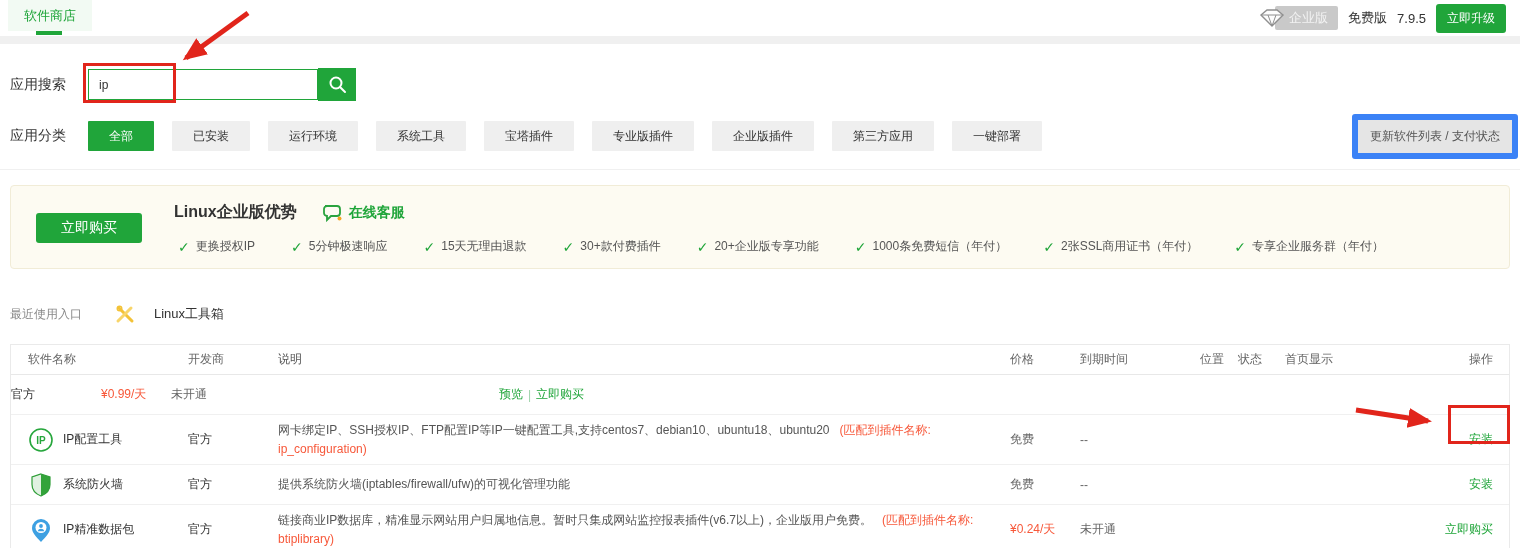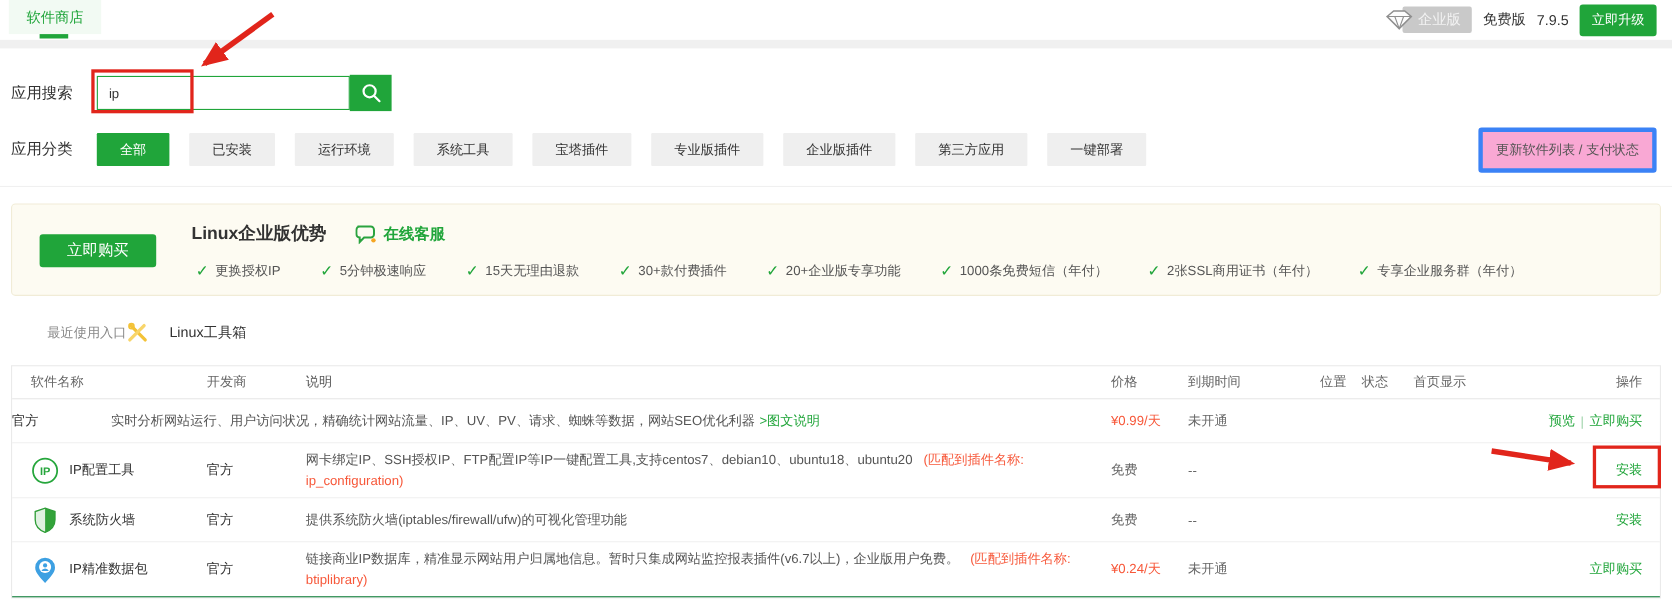--- a/index.html
+++ b/index.html
@@ -29,39 +29,39 @@
   .btn-search { width:38px; height:33px; background:#20a53a; border:none; cursor:pointer;
     display:flex; align-items:center; justify-content:center; }
 
   
   .cat-row { margin:20px 0 0 10px; height:30px; display:flex; align-items:center; }
   .cats { display:flex; gap:18px; }
   .cat { height:30px; padding:0 21px; background:#efefef; color:#333; font-size:12px;
     display:flex; align-items:center; cursor:pointer; border-radius:1px; white-space:nowrap; }
   .cat.active { background:#20a53a; color:#fff; }
   .spacer { flex:1; }
-  .btn-update { margin-right:14px; background:#f9a8d4; border:4px solid #3b82f6; border-radius:3px;
+  .btn-update { margin-right:2px; background:#e5e5e5; border:6px solid #3b82f6; border-radius:3px;
     color:#555; font-size:12px; padding:8px 12px; cursor:pointer; white-space:nowrap; }
   .divider { margin-top:18px; height:1px; background:#f0f0f0; }
 
   
   .banner { margin:15px 10px 0; height:84px; background:#fdfbf2; border:1px solid #f1ecd7;
     border-radius:4px; position:relative; }
   .btn-buy { position:absolute; left:25px; top:27px; width:106px; height:30px; background:#20a53a;
     color:#fff; border:none; border-radius:3px; font-size:14px; cursor:pointer; }
   .banner-head { position:absolute; left:163px; top:16px; display:flex; align-items:center; gap:26px; }
   .banner-title { font-size:16px; font-weight:bold; color:#333; }
   .service { display:flex; align-items:center; gap:6px; color:#20a53a; font-size:14px;
     font-weight:bold; cursor:pointer; }
   .features { position:absolute; left:167px; top:52px; display:flex; gap:36px; }
   .feat { display:flex; align-items:center; gap:6px; color:#555; font-size:12px; white-space:nowrap; }
   .check { color:#20a53a; font-size:14px; }
 
   
-  .recent-row { margin:22px 0 0 10px; height:22px; display:flex; align-items:center;text-align:right; }
+  .recent-row { margin:34px 0 0 10px; height:22px; display:flex; align-items:center; }
   .recent-label { color:#888; font-size:12px; width:105px; }
   .recent-item { display:flex; align-items:center; gap:19px; font-size:13px; color:#333; cursor:pointer; }
 
   
   .table { margin:19px 10px 0; border:1px solid #eaeaea; background:#fff; }
   .thead { display:flex; align-items:center; height:30px; color:#666; border-bottom:1px solid #e8e8e8; }
   .trow { display:flex; align-items:center; border-bottom:1px solid #f0f0f0; }
   .trow:last-child { border-bottom:1px solid #15803d; }
   .h40 { height:40px; } .h50 { height:50px; }
   .c1 { width:177px; padding-left:17px; display:flex; align-items:center; gap:9px; }
@@ -213,23 +213,20 @@
       <span class="c4">价格</span>
       <span class="c5">到期时间</span>
       <span class="c6">位置</span>
       <span class="c7">状态</span>
       <span class="c8">首页显示</span>
       <span class="c9">操作</span>
     </div>
 
     <div class="trow h40">
       <span class="c2">官方</span>
-      <span class="c3">
-        <span>实时分析网站运行、用户访问状况，精确统计网站流量、IP、UV、PV、请求、蜘蛛等数据，网站SEO优化利器</span><a class="link-green">&gt;图文说明</a>
-      </span>
       <span class="c4 price-hl">¥0.99/天</span>
       <span class="c5 expire">未开通</span>
       <span class="c6"></span>
         <span class="c7"></span>
         <span class="c8"></span>
       <span class="c9">
         <a class="act">预览</a>
         <span class="act-sep">|</span>
         <a class="act">立即购买</a>
       </span>

